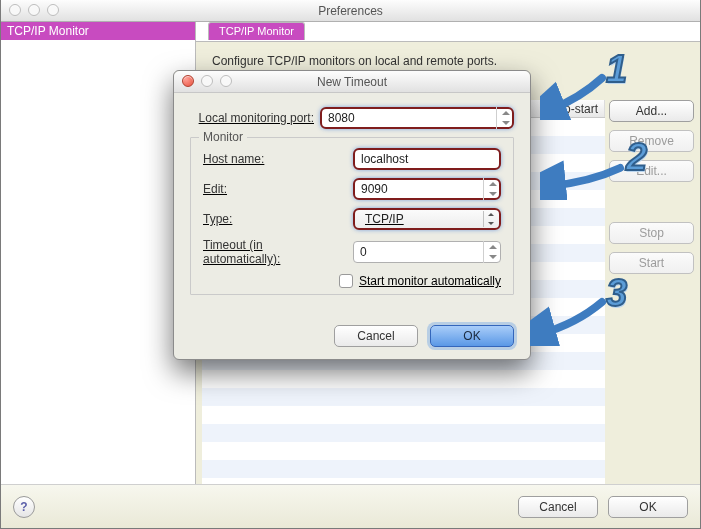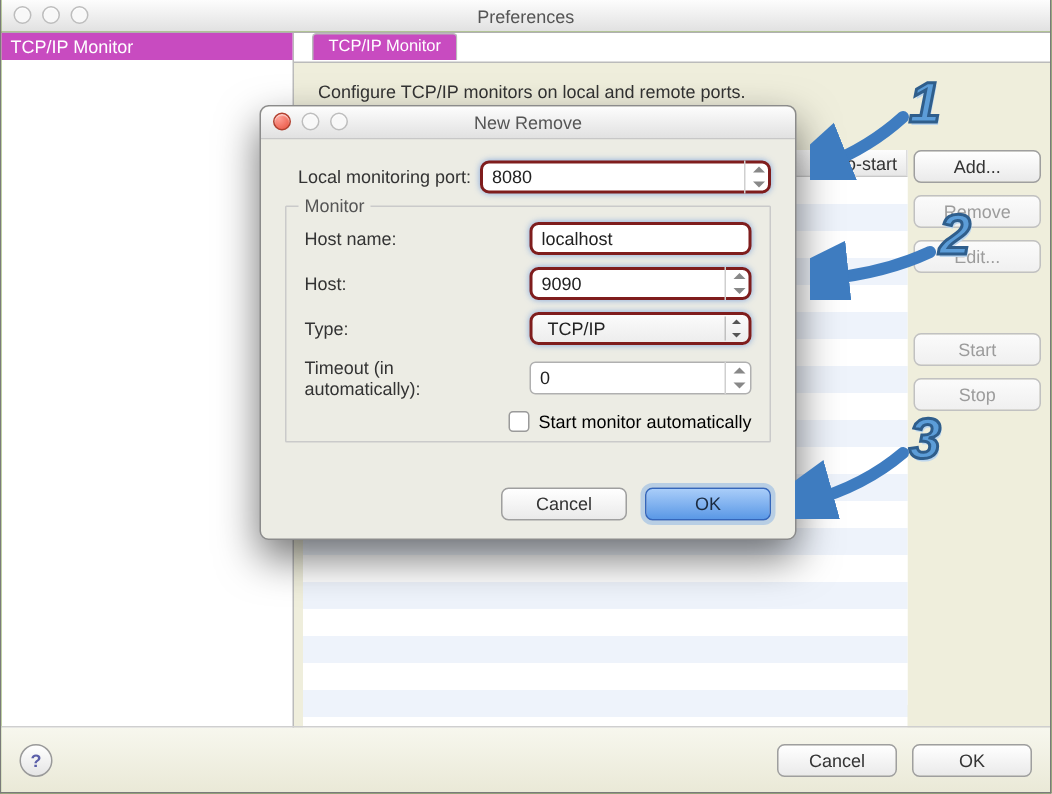--- a/index.html
+++ b/index.html
@@ -34,21 +34,21 @@
   .footer .mac-btn{width:80px; margin-left:10px;}
 
   
 
   
   .dialog { position:absolute; left:173px; top:70px; width:358px; height:290px; background:#ecece4; border:1px solid #8b8b8b; border-radius:6px; box-shadow: 0 12px 28px rgba(0,0,0,.55);}
   .dlg-titlebar { height:22px; position:relative; border-bottom:1px solid #c7c7c7; background:linear-gradient(#fdfdfd,#e1e1e1); border-radius:6px 6px 0 0; text-align:center; line-height:22px; color:#555;}
   .dlg-traffic { position:absolute; left:8px; top:4px; display:flex; gap:7px; }
   .red { background:radial-gradient(circle at 30% 30%, #ff9f95, #e8503d); border:1px solid #b1402f;}
   .grey { background:#f8f8f8; border:1px solid #bdbdbd;}
-  .dlg-body { padding:14px 16px 10px 16px; }
+  .dlg-body { padding:14px 16px 10px 16px;text-decoration:underline; }
   .form-row { display:flex; align-items:center; margin-bottom:8px; }
   .lbl { width:130px; color:#333; text-align:right; padding-right:6px;}
   .field { flex:1; position:relative; }
   .mac-input, .mac-select, .mac-step { height:22px; width:100%; border:1px solid #b0b0b0; border-radius:4px; background:#fff; padding:0 6px; font-size:12px; color:#222;}
   .hl { border:2px solid #7f1d1d; border-radius:6px; box-shadow:0 0 4px rgba(58,119,214,.6);}
   .mac-step { padding-right:20px;}
   .stepctrl { position:absolute; right:0; top:0; width:18px; height:22px; border-left:1px solid #cfcfcf;}
   .stepctrl::before, .stepctrl::after { content:''; position:absolute; left:5px; width:0;height:0;border-left:4px solid transparent;border-right:4px solid transparent;}
   .stepctrl::before{top:4px;border-bottom:4px solid #888;}
   .stepctrl::after{bottom:4px;border-top:4px solid #888;}
@@ -122,42 +122,42 @@
           <div class="row"></div>
           <div class="row"></div>
         </div>
       </div>
 
       <div class="btn-col">
         <div class="mac-btn">Add...</div>
         <div class="mac-btn dis">Remove</div>
         <div class="mac-btn dis">Edit...</div>
         <div class="spacer40"></div>
+        <div class="mac-btn dis">Stop</div>
         <div class="mac-btn dis">Start</div>
-        <div class="mac-btn dis">Stop</div>
       </div>
 
       <div class="footer" style="left:-195px;">
         <div class="help">?</div>
         <div class="spacer"></div>
         <div class="mac-btn">Cancel</div>
         <div class="mac-btn">OK</div>
       </div>
     </div>
   </div>
 </div>
 
 <div class="dialog">
   <div class="dlg-titlebar">
     <div class="dlg-traffic">
       <div class="tl red"></div>
       <div class="tl grey"></div>
       <div class="tl grey"></div>
     </div>
-    <span>New Remove</span>
+    <span>New Timeout</span>
   </div>
   <div class="dlg-body">
     <div class="form-row">
       <div class="lbl">Local monitoring port:</div>
       <div class="field">
         <input class="mac-step hl" value="8080" style="">
         <div class="stepctrl"></div>
       </div>
     </div>
 
@@ -165,21 +165,21 @@
       <div class="group-title">Monitor</div>
 
       <div class="form-row">
         <div class="lbl">Host name:</div>
         <div class="field">
           <input class="mac-input hl" value="localhost" style="">
         </div>
       </div>
 
       <div class="form-row">
-        <div class="lbl">Host:</div>
+        <div class="lbl">Edit:</div>
         <div class="field">
           <input class="mac-step hl" value="9090" style="">
           <div class="stepctrl"></div>
         </div>
       </div>
 
       <div class="form-row">
         <div class="lbl">Type:</div>
         <div class="field">
           <div class="mac-select hl" style="line-height:18px; padding-left:10px;">TCP/IP</div>

